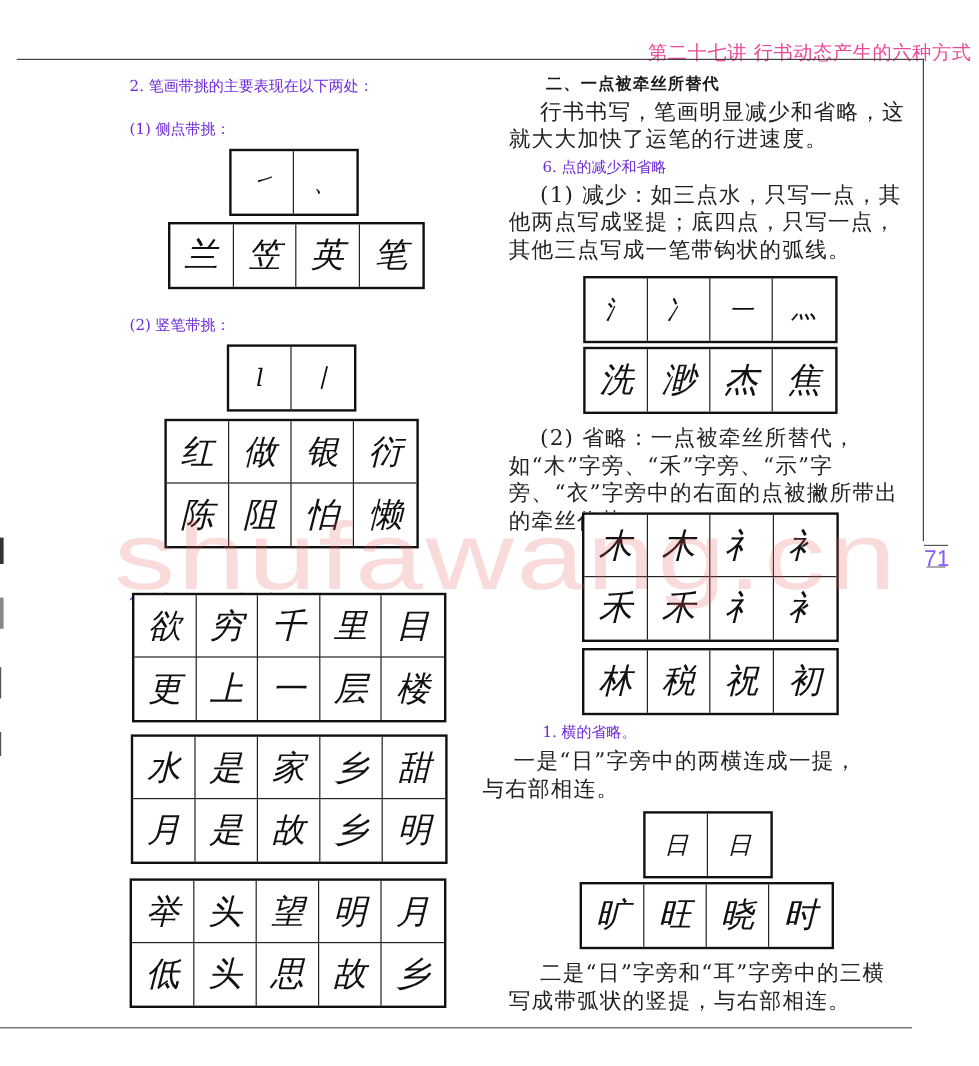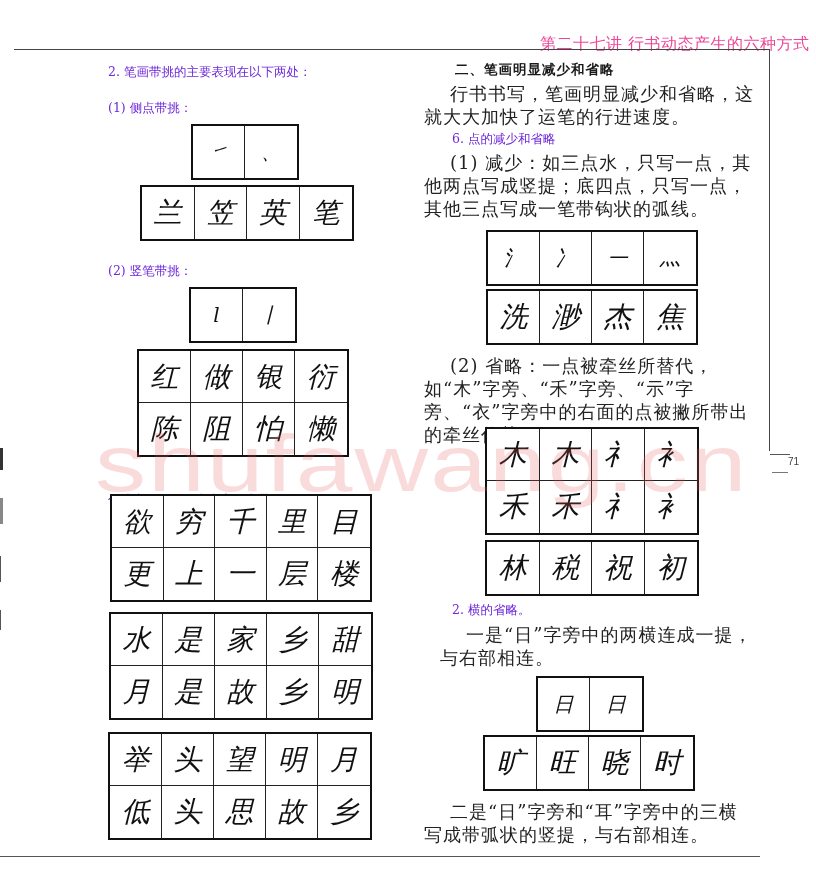--- a/index.html
+++ b/index.html
@@ -5,21 +5,21 @@
   html, body { margin: 0; padding: 0; }
   body {
     width: 816px; height: 888px; background: #ffffff; position: relative; overflow: hidden;
     font-family: "DejaVu Serif", "Liberation Serif", serif; color: #1a1a1a;
   }
   .abs { position: absolute; }
   .header-title { left: 540px; top: 34px; font-size: 16px; letter-spacing: 0.5px; white-space: nowrap; color: #ec4899; }
   .header-rule { left: 14px; top: 49px; width: 756px; height: 0; border-top: 1px solid #444; }
   .header-tick { left: 769px; top: 49px; width: 0; height: 402px; border-left: 1px solid #444; }
   .footer-rule { left: 0px; top: 856px; width: 760px; height: 0; border-top: 1px solid #555; }
-  .page-num { left: 788px; top: 456px; font-size: 10px; font-family: "Liberation Sans", sans-serif; color: #404040; }
+  .page-num { left: 770px; top: 456px; font-size: 19px; font-family: "Liberation Sans", sans-serif; color: #8b5cf6; }
   .page-num-rule { left: 770px; top: 454px; width: 20px; border-top: 1px solid #555; }
   .page-num-under { left: 772px; top: 472px; width: 16px; border-top: 1px solid #777; }
   .binding-mark { left: 0px; width: 3px; background: #333; }
 
   .txt { font-size: 12.5px; line-height: 22px; white-space: nowrap; color: #6d28d9; }
   .para { font-size: 18px; line-height: 23px; color: #222; width: 330px; text-indent: 26px; letter-spacing: 1px; }
   .heading { font-size: 13.5px; font-weight: bold; letter-spacing: 1px; color: #1a1a1a; }
 
   .grid { display: grid; border: 2px solid #111; background: #fff; }
   .cell {
@@ -121,21 +121,21 @@
   <div class="cell">望</div>
   <div class="cell">明</div>
   <div class="cell lastcol">月</div>
   <div class="cell lastrow">低</div>
   <div class="cell lastrow">头</div>
   <div class="cell lastrow">思</div>
   <div class="cell lastrow">故</div>
   <div class="cell lastrow lastcol">乡</div>
 </div>
 
-<div class="abs heading" style="left:455px;top:61px;">二、笔画明显减少和省略</div>
+<div class="abs heading" style="left:455px;top:61px;">二、一点被牵丝所替代</div>
 <div class="abs para" style="left:424px;top:82px;">行书书写，笔画明显减少和省略，这就大大加快了运笔的行进速度。</div>
 <div class="abs txt" style="left:452px;top:128px;">6. 点的减少和省略</div>
 <div class="abs para" style="left:424px;top:151px;">(1) 减少：如三点水，只写一点，其他两点写成竖提；底四点，只写一点，其他三点写成一笔带钩状的弧线。</div>
 
 <div class="abs grid" style="left:486px;top:230px;width:208px;height:52px;grid-template-columns:repeat(4,1fr);">
   <div class="cell small lastrow">氵</div>
   <div class="cell small lastrow">冫</div>
   <div class="cell small lastrow">一</div>
   <div class="cell small lastrow lastcol">灬</div>
 </div>
@@ -160,22 +160,22 @@
   <div class="cell lastrow lastcol">衤</div>
 </div>
 
 <div class="abs grid" style="left:485px;top:540px;width:210px;height:52px;grid-template-columns:repeat(4,1fr);">
   <div class="cell lastrow">林</div>
   <div class="cell lastrow">税</div>
   <div class="cell lastrow">祝</div>
   <div class="cell lastrow lastcol">初</div>
 </div>
 
-<div class="abs txt" style="left:452px;top:599px;">2. 横的省略。</div>
-<div class="abs para" style="left:440px;top:623px;">一是“日”字旁中的两横连成一提，与右部相连。</div>
+<div class="abs txt" style="left:452px;top:599px;">1. 横的省略。</div>
+<div class="abs para" style="left:402px;top:623px;">一是“日”字旁中的两横连成一提，与右部相连。</div>
 
 <div class="abs grid" style="left:536px;top:676px;width:104px;height:52px;grid-template-columns:1fr 1fr;">
   <div class="cell small lastrow">日</div>
   <div class="cell small lastrow lastcol">日</div>
 </div>
 
 <div class="abs grid" style="left:483px;top:735px;width:208px;height:52px;grid-template-columns:repeat(4,1fr);">
   <div class="cell lastrow">旷</div>
   <div class="cell lastrow">旺</div>
   <div class="cell lastrow">晓</div>

